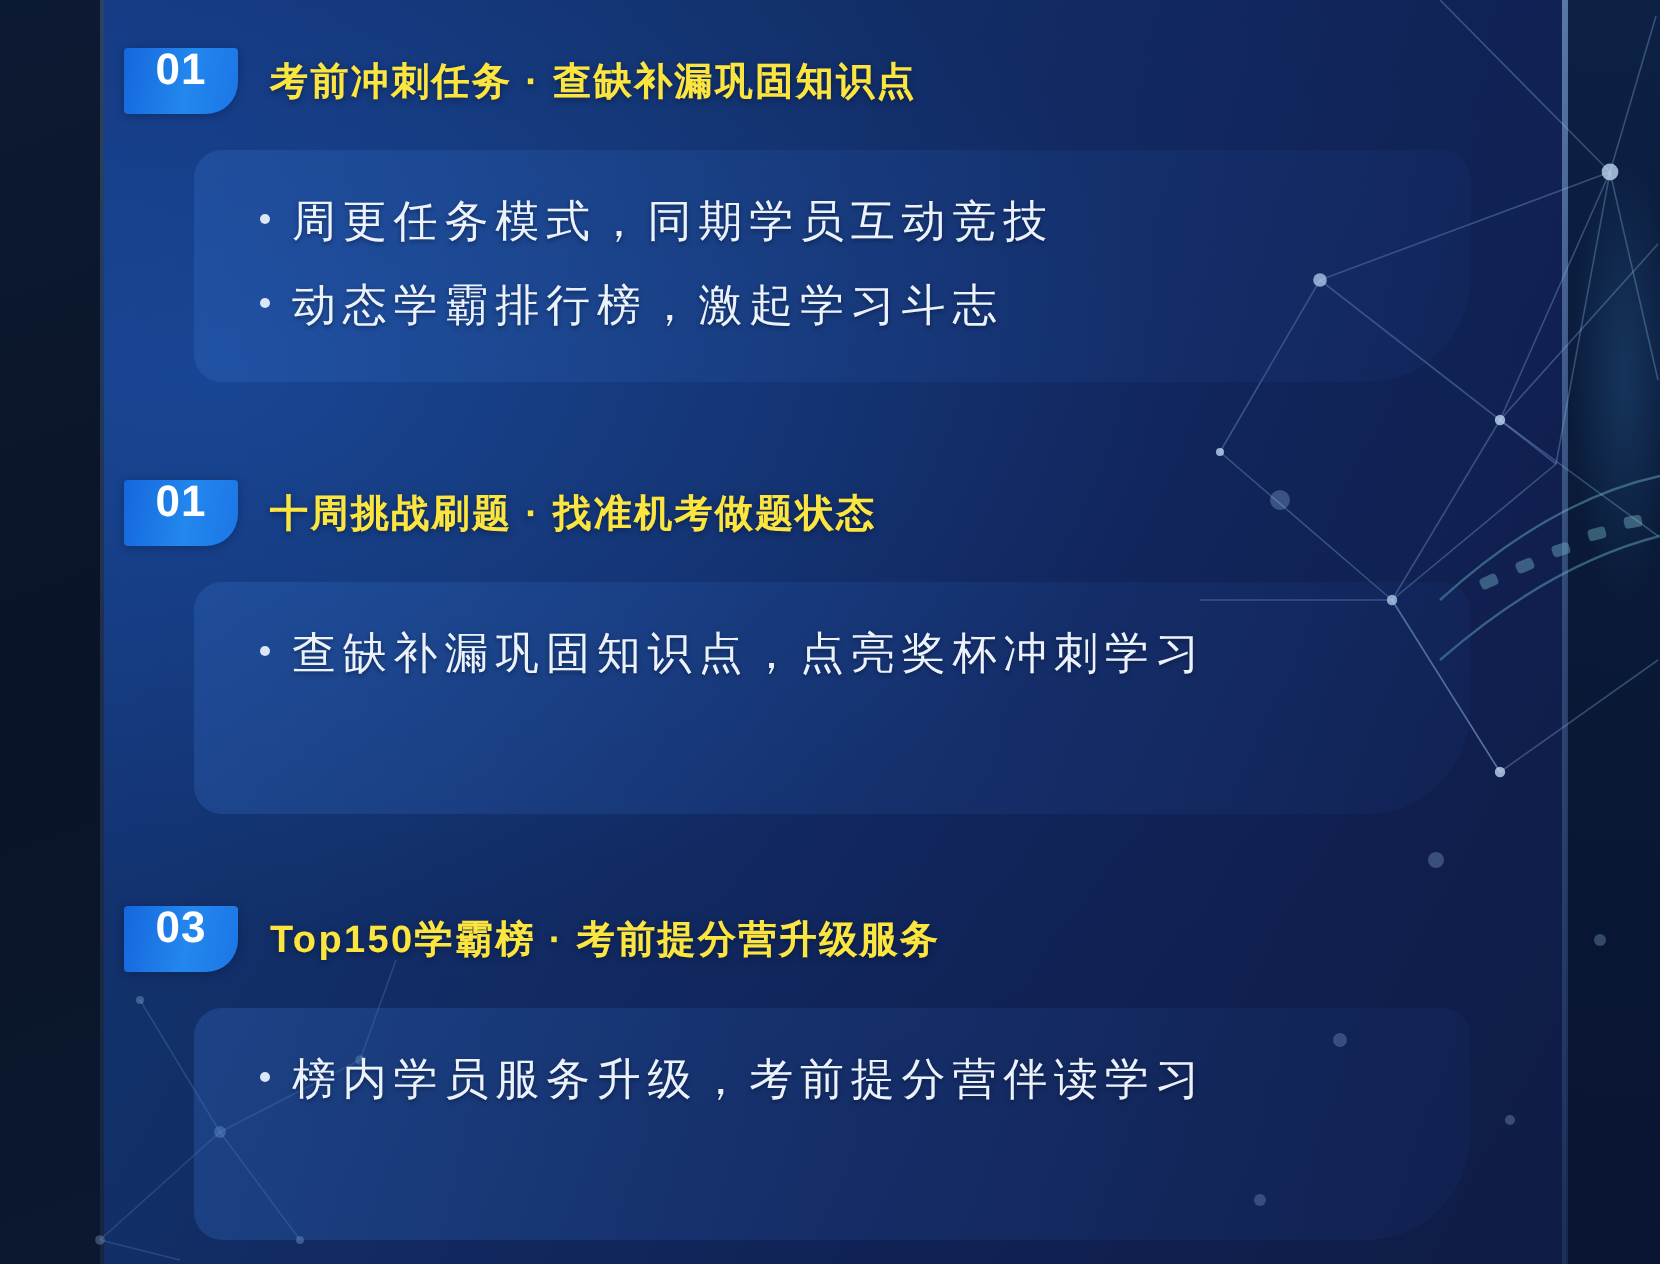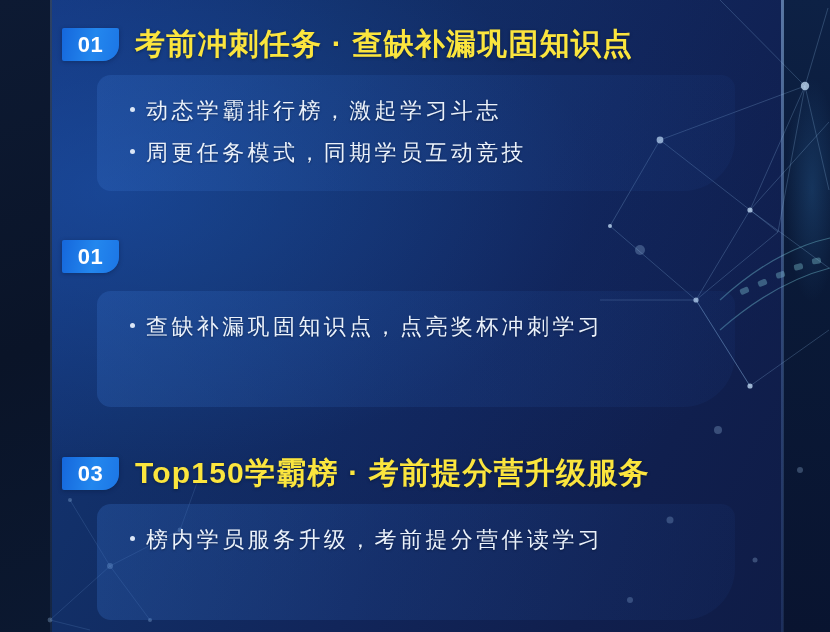--- a/index.html
+++ b/index.html
@@ -118,37 +118,36 @@
     z-index: 3;
   }
 
   .badge {
     position: relative;
     width: 57px;
     height: 33px;
     border-radius: 2px 2px 16px 2px;
     background: linear-gradient(100deg, #1567dc 0%, #2387ee 55%, #1c76e6 100%);
     display: flex;
-    align-items: center;
     justify-content: center;
     box-shadow: 0 1px 4px rgba(5,20,50,0.35);
   }
   .badge-text {
     color: #ffffff;
     font-size: 22px;
     font-weight: bold;
     letter-spacing: 0.5px;
     line-height: 1;
     font-family: "Liberation Sans", "DejaVu Sans", sans-serif;
   }
 
   .heading {
     margin-left: 16px;
     color: #fbe53e;
-    font-size: 30px;
+    font-size: 19px;
     font-weight: bold;
     letter-spacing: 1.2px;
     white-space: nowrap;
     text-shadow: 0 1px 3px rgba(4,16,44,0.55);
     font-family: "Liberation Sans", "DejaVu Sans", sans-serif;
   }
 
   .bullets {
     position: absolute;
     left: 130px;
@@ -266,35 +265,36 @@
       <div class="card"></div>
       <div class="head-row">
         <div class="badge">
           <span class="badge-text">01</span>
         </div>
         <div class="heading">考前冲刺任务 · 查缺补漏巩固知识点</div>
       </div>
       <div class="bullets">
         <div class="bullet">
           <span class="bullet-dot"></span>
-          <span>动态学霸排行榜，激起学习斗志</span>
+          <span>周更任务模式，同期学员互动竞技</span>
         </div>
         <div class="bullet">
           <span class="bullet-dot"></span>
-          <span>周更任务模式，同期学员互动竞技</span>
+          <span>动态学霸排行榜，激起学习斗志</span>
         </div>
       </div>
     </div>
 
     <div class="section section-2">
       <div class="card"></div>
       <div class="head-row">
         <div class="badge">
           <span class="badge-text">01</span>
         </div>
+        <div class="heading">十周挑战刷题 · 找准机考做题状态</div>
       </div>
       <div class="bullets">
         <div class="bullet">
           <span class="bullet-dot"></span>
           <span>查缺补漏巩固知识点，点亮奖杯冲刺学习</span>
         </div>
       </div>
     </div>
 
     <div class="section section-3">

